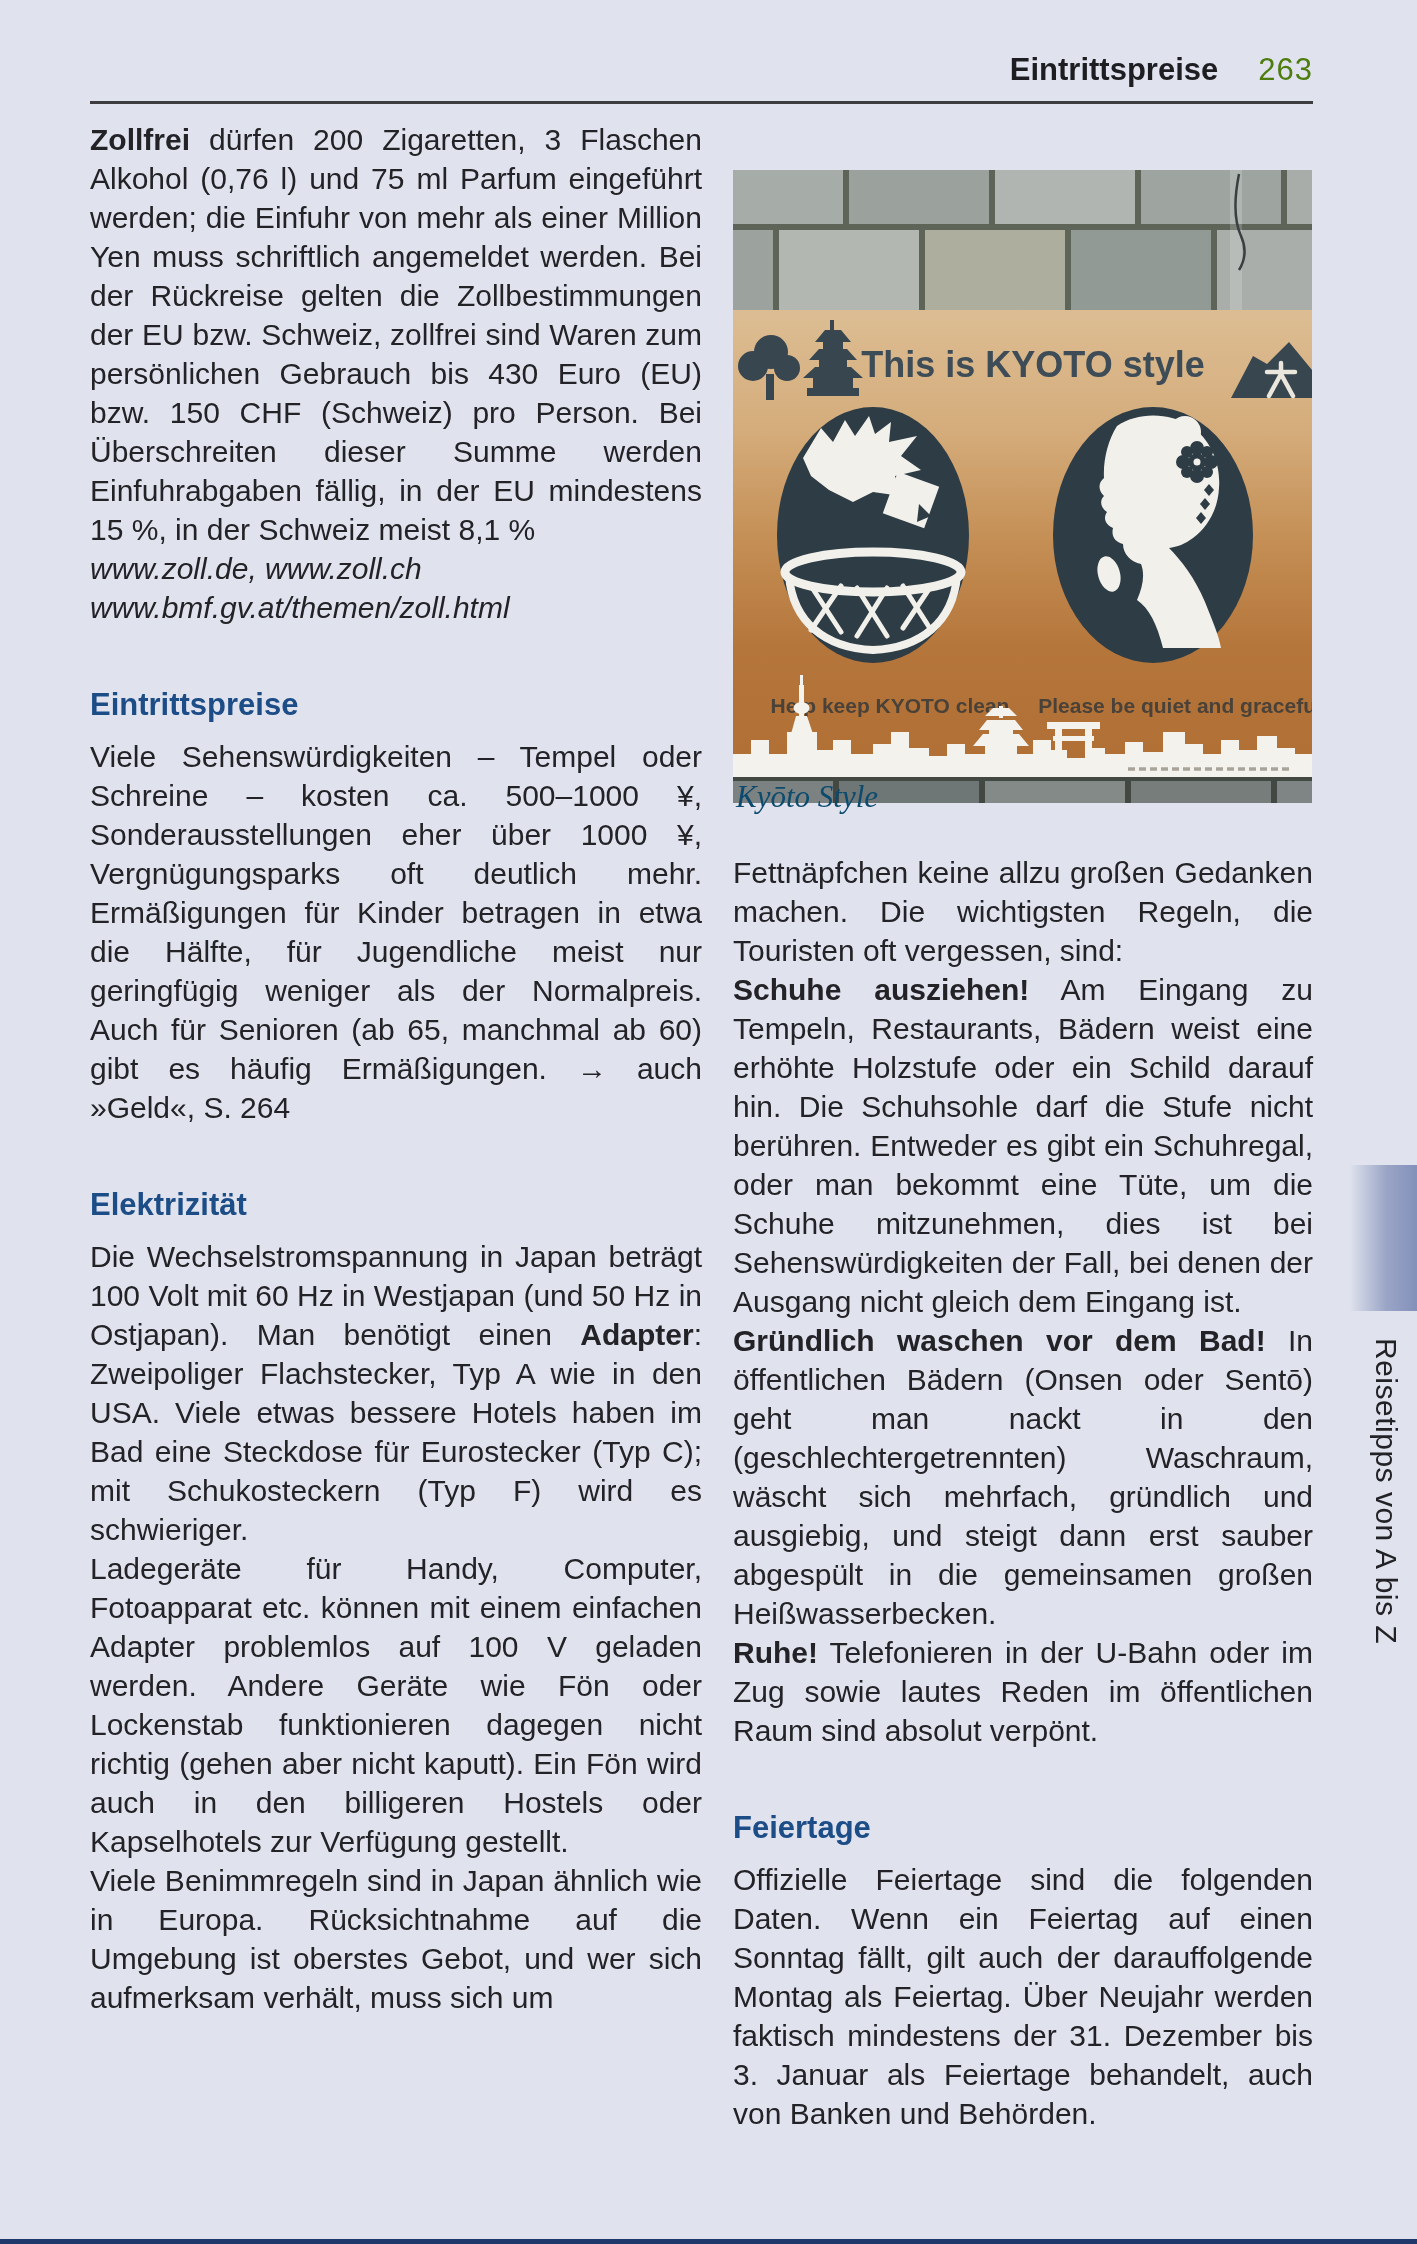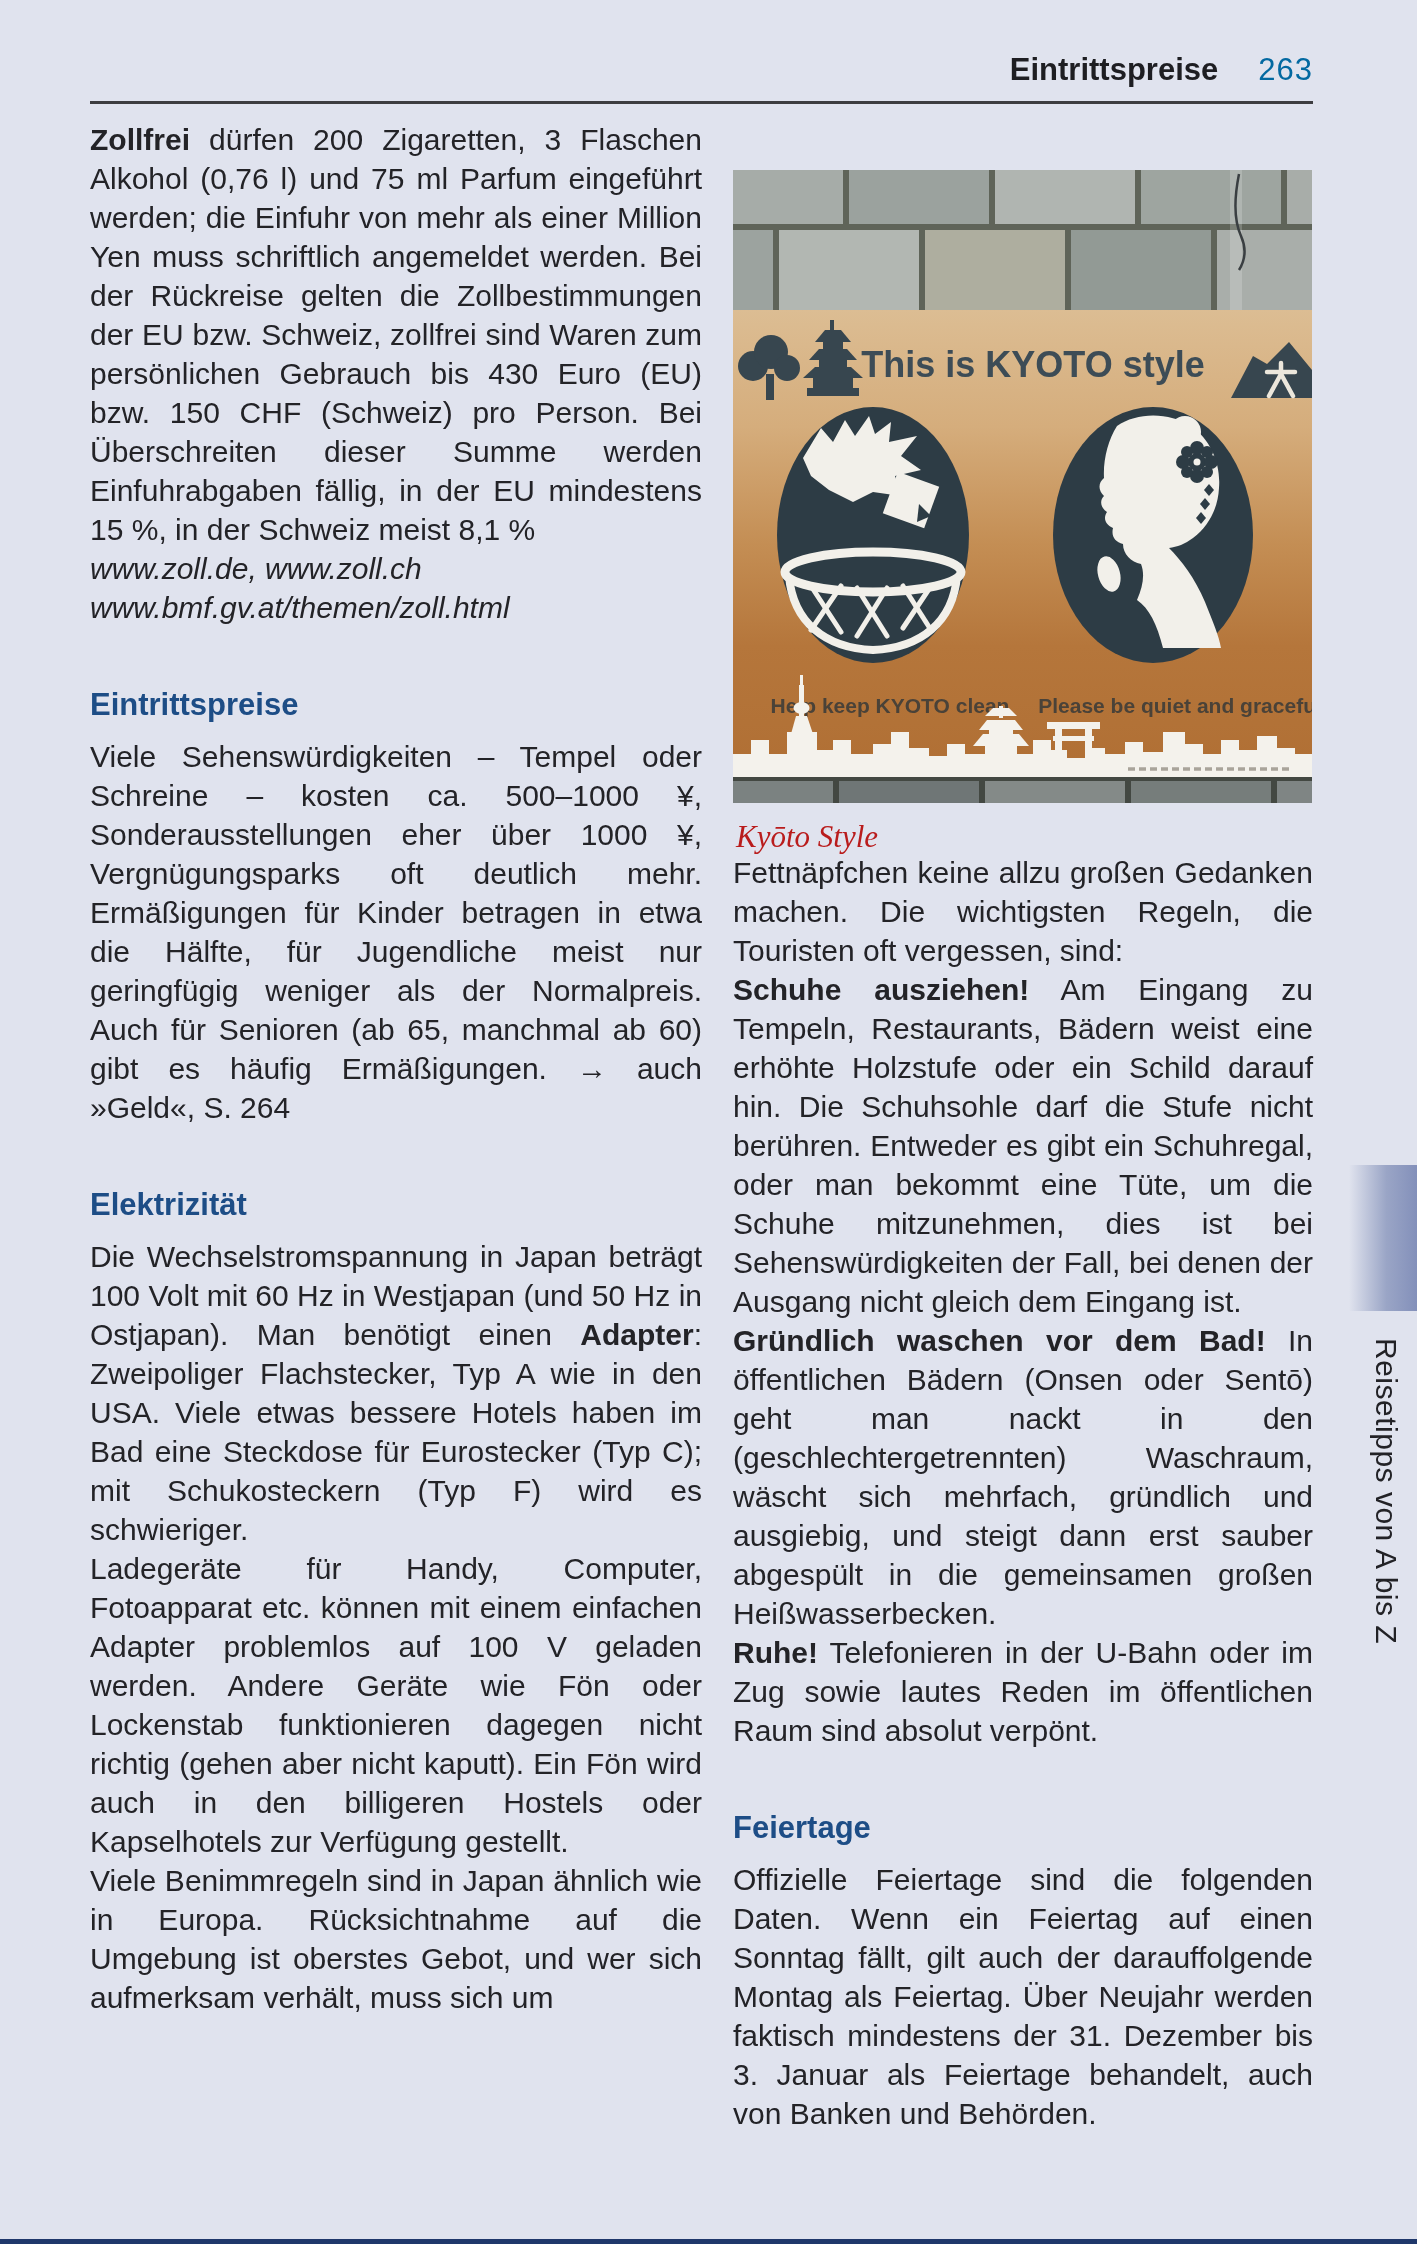--- a/index.html
+++ b/index.html
@@ -12,21 +12,21 @@
     color:#232327;
     overflow:hidden;
   }
   
   .running-head{
     position:absolute;left:90px;top:52px;width:1223px;
     display:flex;justify-content:flex-end;align-items:baseline;gap:40px;
     font-size:31px;
   }
   .rh-title{font-weight:bold;color:#1e1e22;}
-  .rh-num{font-weight:400;color:#0369a1;letter-spacing:1px;}
+  .rh-num{font-weight:400;color:#4d7c0f;letter-spacing:1px;}
   .head-rule{
     position:absolute;left:90px;top:101px;width:1223px;height:3px;
     background:#3d3d40;
   }
   
   .col{position:absolute;text-align:justify;font-size:30px;line-height:39px;hyphens:auto;}
   .col-left{left:90px;top:120px;width:612px;}
   .col-right{left:733px;top:853px;width:580px;}
   .body-p{margin:0;}
   .section-heading{
@@ -38,21 +38,21 @@
   .url{font-style:italic;}
   b.lead{font-weight:bold;}
   
   .photo{
     position:absolute;left:733px;top:130px;width:579px;height:633px;margin-top:40px;
   }
   .photo svg{display:block;}
   .photo-caption{
     position:absolute;left:736px;top:779px;width:560px;
     font-family:"Liberation Serif", serif;font-style:italic;
-    font-size:31px;color:#b91c1c;margin-top:40px;
+    font-size:31px;color:#0c4a6e;
   }
   
   .side-tab{
     position:absolute;right:0;top:1165px;width:68px;height:146px;
     background:linear-gradient(to right, rgba(224,227,238,0) 0%, #9aa5c6 55%, #8390ba 100%);
   }
   .side-label{
     position:absolute;right:14px;top:1338px;height:400px;
     writing-mode:vertical-rl;
     font-size:30px;color:#222226;letter-spacing:0.5px;

